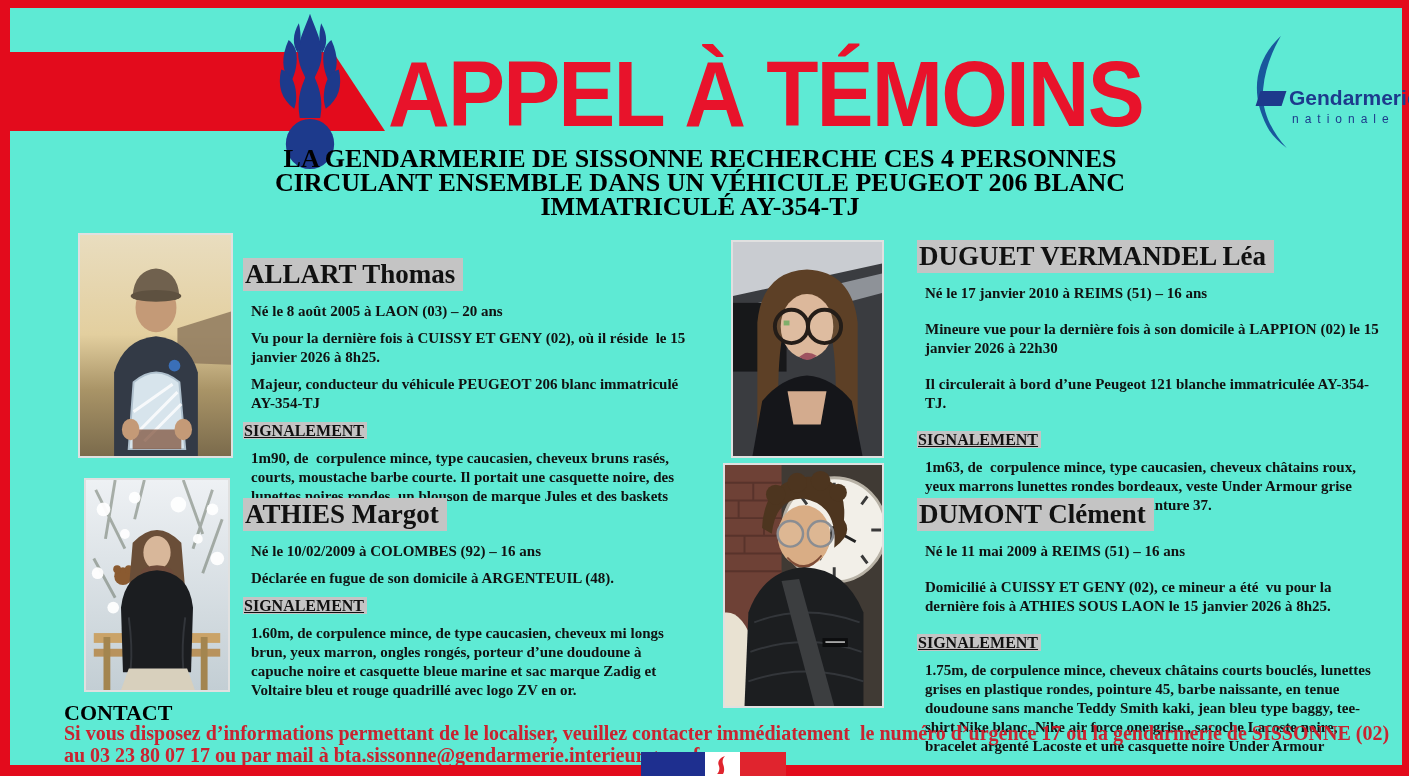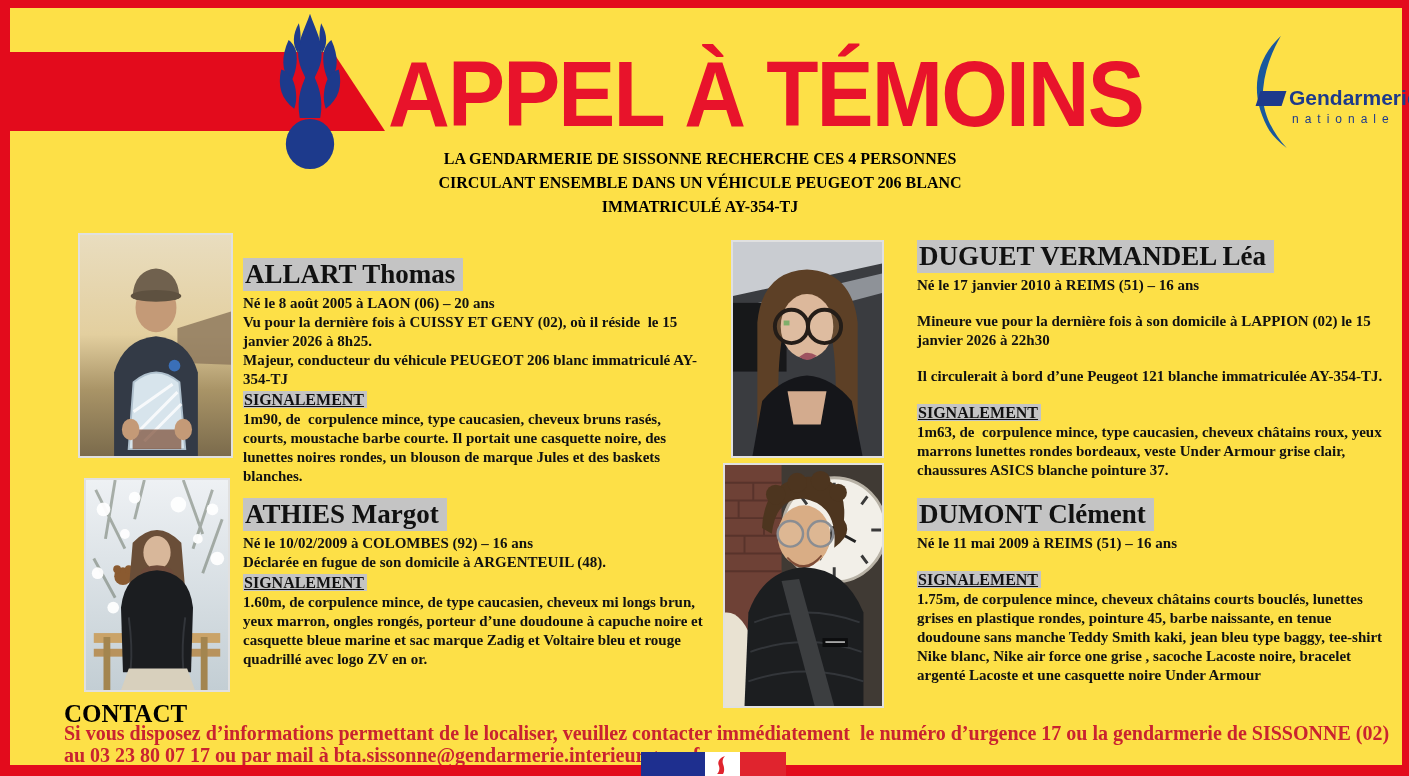--- a/index.html
+++ b/index.html
@@ -5,21 +5,21 @@
   :root{
     --red:#e30b1c;
     --title-red:#e8132b;
     --contact-red:#c92330;
     --blue:#1d3a8c;
     --hl:#c4c4c4;
     --ink:#111;
   }
   html,body{margin:0;padding:0;background:#fff;}
   .poster{
-    position:relative;width:1409px;height:776px;background:#fde047;overflow:hidden;
+    position:relative;width:1409px;height:776px;background:#5eead4;overflow:hidden;
     font-family:"Liberation Serif", serif;color:var(--ink);
   }
   .strip{position:absolute;background:var(--red);}
   .strip-top{left:0;top:0;width:1409px;height:8px;}
   .strip-left{left:0;top:0;width:10px;height:776px;}
   .strip-right{left:1402px;top:0;width:7px;height:776px;}
   .strip-bottom{left:0;top:765px;width:1409px;height:11px;}
 
   .red-band{
     position:absolute;left:0;top:52px;width:385px;height:79px;background:var(--red);
@@ -27,21 +27,21 @@
   }
   .flame{position:absolute;left:268px;top:12px;width:84px;height:158px;}
   .title{
     position:absolute;left:388px;top:48px;
     font-family:"Liberation Sans", sans-serif;font-weight:bold;
     font-size:92px;letter-spacing:-2px;color:var(--title-red);white-space:nowrap;
     transform:scaleX(.93);transform-origin:left top;line-height:1;
   }
   .subtitle{
     position:absolute;left:170px;top:147px;width:1060px;text-align:center;
-    font-weight:bold;font-size:16px;line-height:24px;color:#000;
+    font-weight:bold;font-size:26px;line-height:24px;color:#000;
   }
 
   .brand{position:absolute;left:1232px;top:24px;width:168px;height:132px;}
   .brand .swoosh{position:absolute;left:8px;top:8px;width:62px;height:118px;}
   .brand-row{position:absolute;left:26px;top:62px;display:flex;align-items:center;gap:5px;}
   .pgram{display:inline-block;width:26px;height:15px;transform:skewX(-18deg);}
   .pgram.blue{background:var(--blue);}
   .brand-name{
     font-family:"Liberation Sans", sans-serif;font-weight:bold;font-size:21px;color:var(--blue);
   }
@@ -51,35 +51,35 @@
   }
 
   .photo{position:absolute;border:2px solid #e0e0e0;box-sizing:border-box;background:#ddd;}
   .photo svg{display:block;width:100%;height:100%;}
   .photo-1{left:78px;top:233px;width:155px;height:225px;}
   .photo-2{left:84px;top:478px;width:146px;height:214px;}
   .photo-3{left:731px;top:240px;width:153px;height:218px;}
   .photo-4{left:723px;top:463px;width:161px;height:245px;}
 
   .ptext{position:absolute;font-weight:bold;}
-  .ptext p{margin:0;font-size:15px;line-height:19px;white-space:pre-wrap;}
+  .ptext p{margin:8px;font-size:15px;line-height:19px;white-space:pre-wrap;}
   .ptext-1{left:243px;top:258px;width:462px;}
   .ptext-2{left:243px;top:498px;width:462px;}
   .ptext-3{left:917px;top:240px;width:478px;font-family:Liberation Serif, serif;}
   .ptext-4{left:917px;top:498px;width:478px;}
   .pname{
     display:inline-block;background:var(--hl);font-size:27px;line-height:31px;
     padding:1px 8px 1px 2px;margin-bottom:3px;
   }
   .sig-label{margin-top:1px;}
   .sig-label span{background:var(--hl);text-decoration:underline;font-size:16px;line-height:20px;padding:0 3px 0 1px;}
   .gapped p.info{margin-bottom:17px;}
   .gapped .sig-label{margin-top:2px;}
 
-  .contact-label{position:absolute;left:64px;top:700px;font-weight:bold;font-size:25px;color:#000;}
+  .contact-label{position:absolute;left:64px;top:700px;font-weight:bold;font-size:22px;color:#000;}
   .contact-text{
     position:absolute;left:64px;top:722px;width:1334px;
     font-weight:bold;font-size:20px;line-height:22px;color:var(--contact-red);white-space:pre-wrap;
   }
 
   .tricolor{position:absolute;left:641px;top:752px;width:145px;height:24px;display:flex;}
   .tricolor .f-blue{width:64px;background:#1e2f8f;}
   .tricolor .f-white{width:35px;background:#fff;position:relative;}
   .tricolor .f-red{width:46px;background:#e0242e;}
   .marianne{position:absolute;left:6px;top:2px;width:22px;height:22px;}
@@ -147,21 +147,21 @@
       <path d="M50 218 L55 150 Q78 130 102 150 L108 218 Z" fill="#d7e4ec" stroke="#aebfcc" stroke-width="2"></path>
       <path d="M60 200 L100 160 M66 210 L104 172 M55 180 L95 152" stroke="#ffffff" stroke-width="3" opacity=".8"></path>
       <rect x="54" y="198" width="50" height="20" fill="#7a4a32" opacity=".7"></rect>
       <ellipse cx="52" cy="198" rx="9" ry="11" fill="#c49a77"></ellipse>
       <ellipse cx="106" cy="198" rx="9" ry="11" fill="#c49a77"></ellipse>
     </svg>
   </div>
 
   <div class="ptext ptext-1">
     <div class="pname">ALLART Thomas</div>
-    <p class="info">Né le 8 août 2005 à LAON (06) – 20 ans</p>
+    <p class="info">Né le 8 août 2005 à LAON (03) – 20 ans</p>
     <p class="info">Vu pour la dernière fois à CUISSY ET GENY (02), où il réside  le 15 janvier 2026 à 8h25.</p>
     <p class="info">Majeur, conducteur du véhicule PEUGEOT 206 blanc immatriculé AY-354-TJ</p>
     <div class="sig-label"><span>SIGNALEMENT</span></div>
     <p>1m90, de  corpulence mince, type caucasien, cheveux bruns rasés, courts, moustache barbe courte. Il portait une casquette noire, des lunettes noires rondes, un blouson de marque Jules et des baskets blanches.</p>
   </div>
 
   <div class="photo photo-2">
     <svg viewBox="0 0 146 214" preserveAspectRatio="none">
       <defs>
         <linearGradient id="snow2" x1="0" y1="0" x2="0" y2="1">
@@ -265,20 +265,21 @@
       </g>
       <polygon points="58,118 92,245 112,245 76,116" fill="#3c3e40"></polygon>
       <rect x="100" y="176" width="26" height="9" fill="#0c0d0e"></rect>
       <line x1="103" y1="180" x2="123" y2="180" stroke="#cfcfcf" stroke-width="1.5"></line>
     </svg>
   </div>
 
   <div class="ptext ptext-4 gapped">
     <div class="pname">DUMONT Clément</div>
     <p class="info">Né le 11 mai 2009 à REIMS (51) – 16 ans</p>
+    <p class="info">Domicilié à CUISSY ET GENY (02), ce mineur a été  vu pour la dernière fois à ATHIES SOUS LAON le 15 janvier 2026 à 8h25.</p>
     <div class="sig-label"><span>SIGNALEMENT</span></div>
     <p>1.75m, de corpulence mince, cheveux châtains courts bouclés, lunettes grises en plastique rondes, pointure 45, barbe naissante, en tenue doudoune sans manche Teddy Smith kaki, jean bleu type baggy, tee-shirt Nike blanc, Nike air force one grise , sacoche Lacoste noire, bracelet argenté Lacoste et une casquette noire Under Armour</p>
   </div>
 
   <div class="contact-label">CONTACT</div>
   <div class="contact-text">Si vous disposez d’informations permettant de le localiser, veuillez contacter immédiatement  le numéro d’urgence 17 ou la gendarmerie de SISSONNE (02) au 03 23 80 07 17 ou par mail à bta.sissonne@gendarmerie.interieur.gouv.fr</div>
   <div class="strip strip-bottom"></div>
 
   <div class="tricolor">
     <div class="f-blue"></div>

